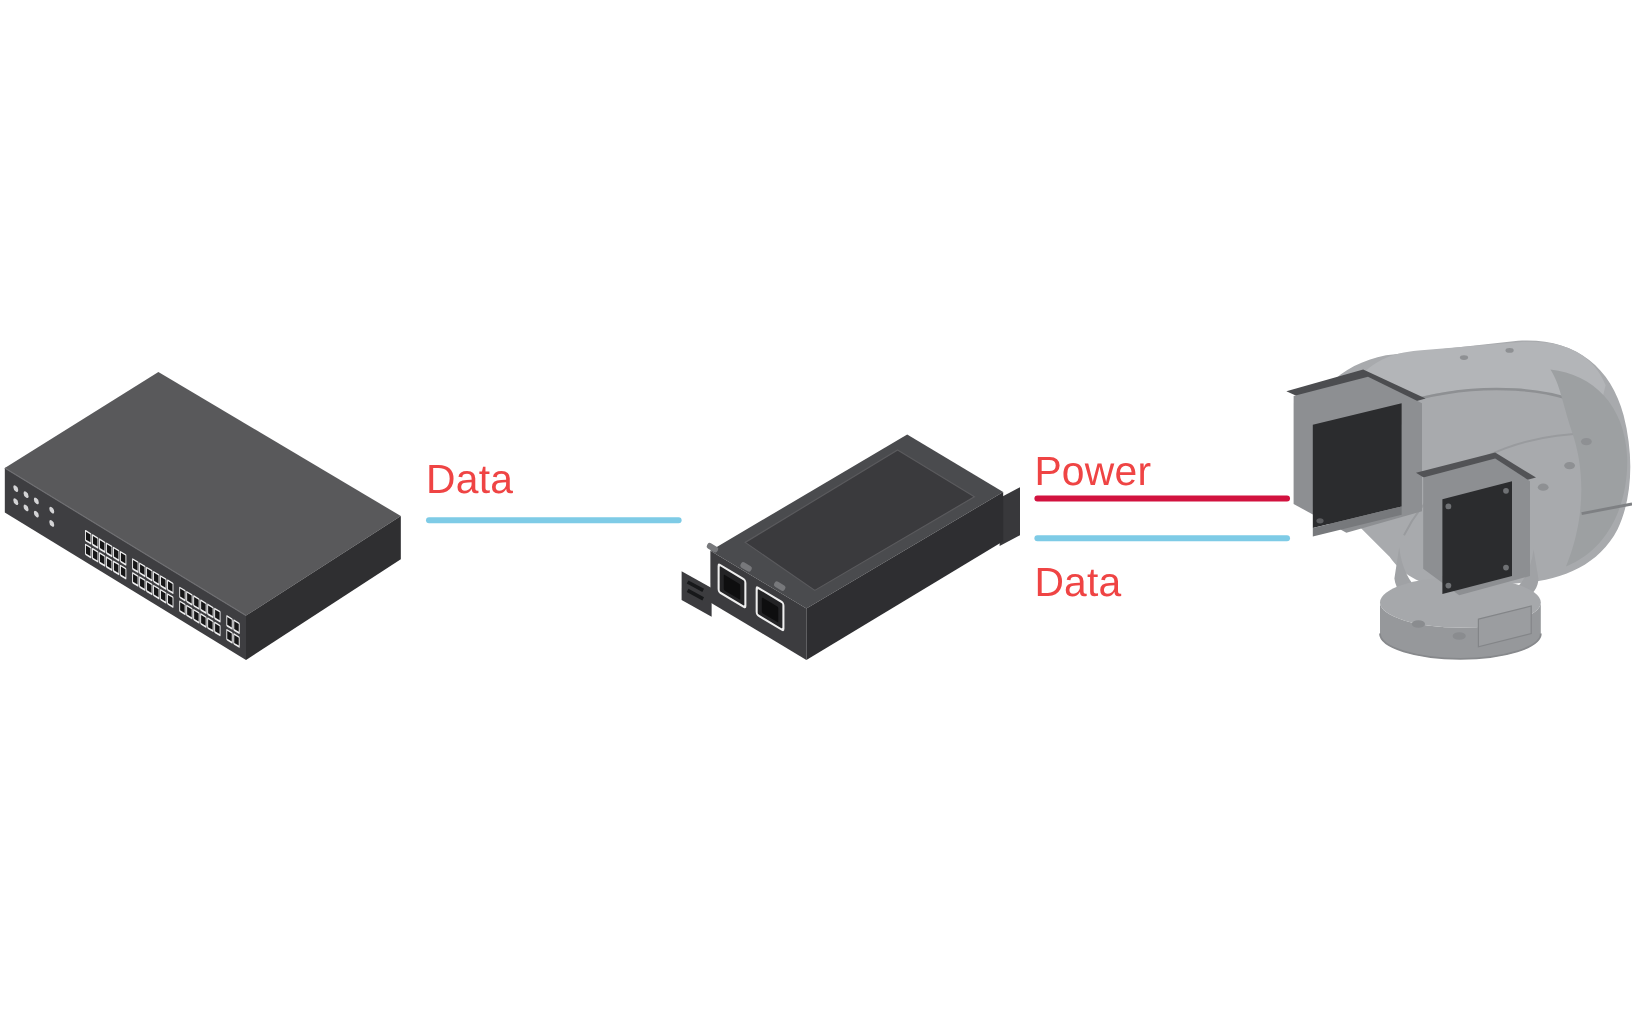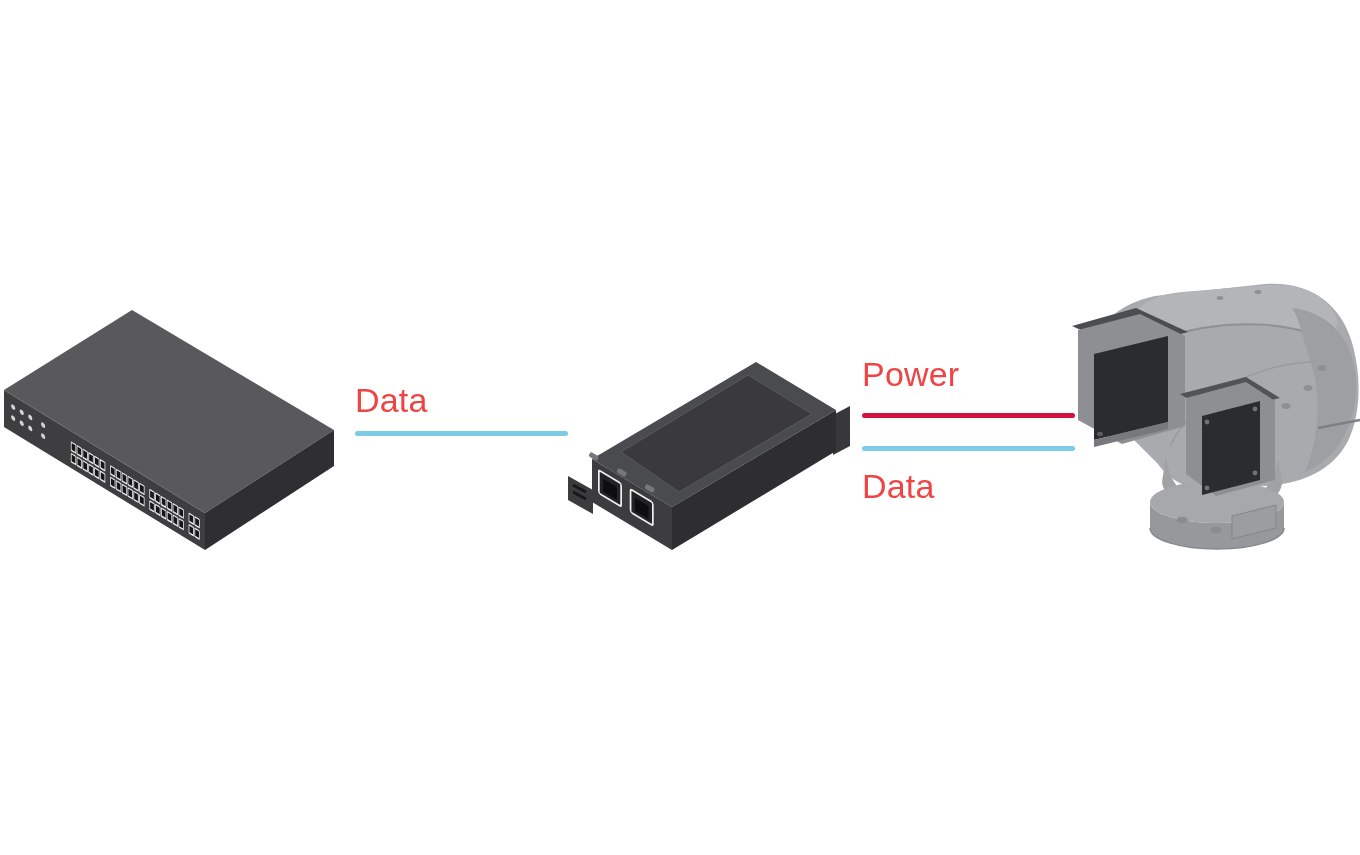--- a/index.html
+++ b/index.html
@@ -207,17 +207,17 @@
         <circle cx="185" cy="197" r="2.4"></circle>
     </g>
   </g>
 
   <path d="M 248 152 L 290 144" stroke="#7e8083" stroke-width="2.4"></path>
 </svg>
 
 <div class="conn-label" style="left:355px;top:381px;width:213px;">Data</div>
 <div class="conn-line line-data" style="left:355px;top:431px;width:213px;"></div>
 
-<div class="conn-label" style="left:862px;top:355px;width:213px;">Power</div>
+<div class="conn-label" style="left:862px;top:374px;width:213px;">Power</div>
 <div class="conn-line line-power" style="left:862px;top:413px;width:213px;"></div>
 
 <div class="conn-line line-data" style="left:862px;top:446px;width:213px;"></div>
 <div class="conn-label" style="left:862px;top:467px;width:213px;">Data</div>
 
 </body></html>

